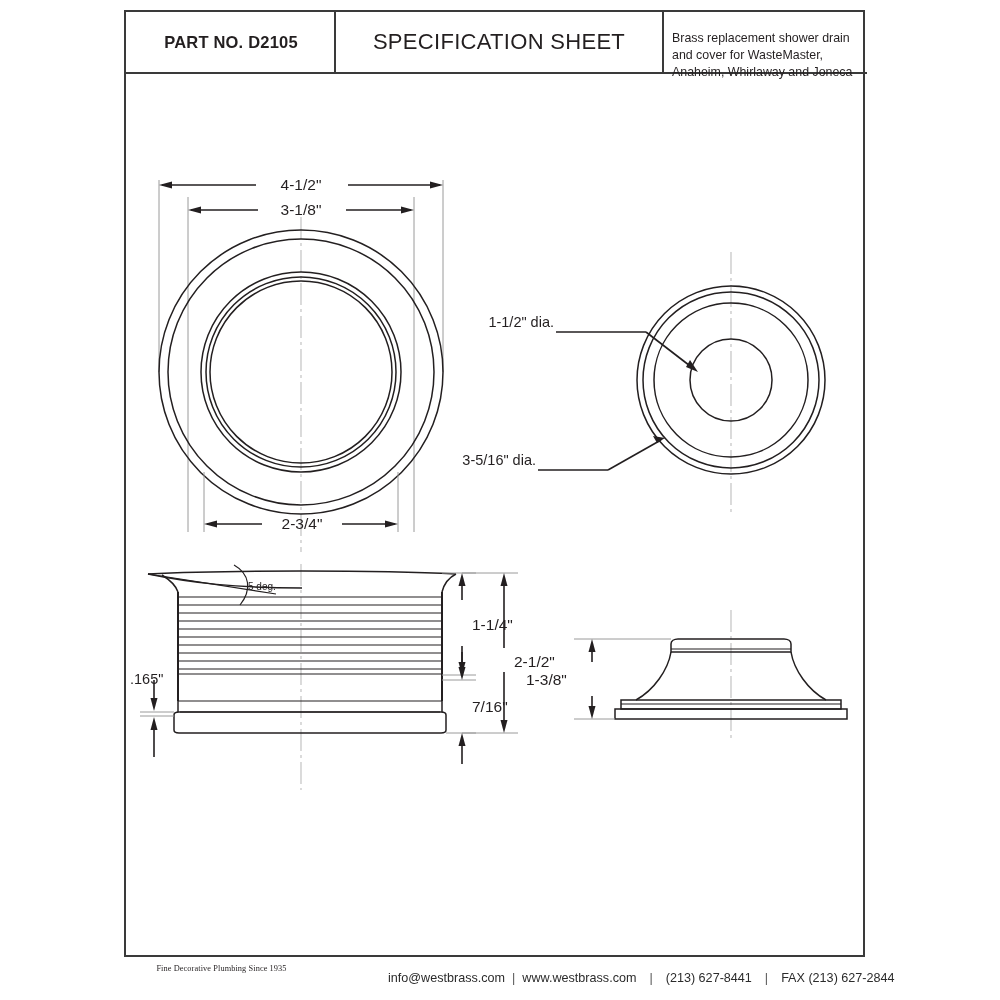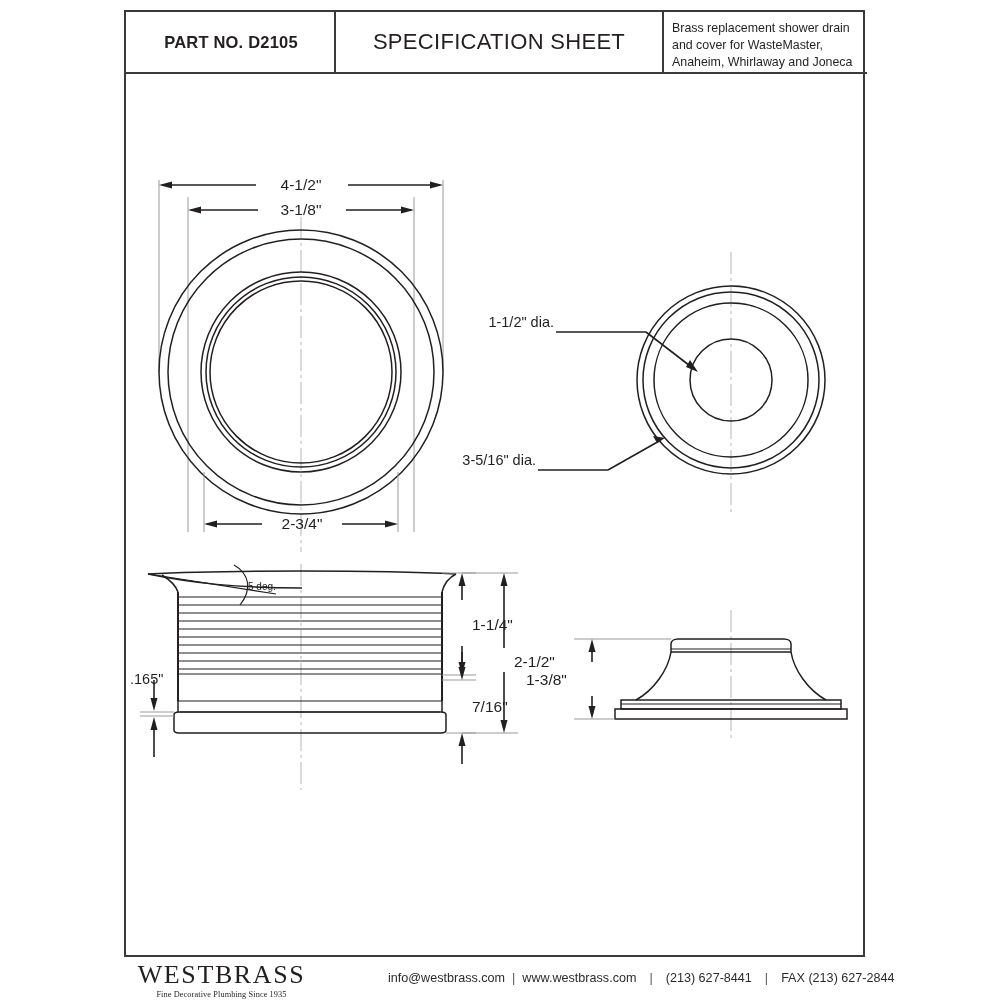--- a/index.html
+++ b/index.html
@@ -9,22 +9,22 @@
   .frame{position:absolute;left:124px;top:10px;width:741px;height:947px;
          border:2px solid #3a3a3a;box-sizing:border-box;background:#fff;}
   .tb-divider{position:absolute;top:0;width:0;border-left:2px solid #3a3a3a;height:62px;}
   .tb-bottom{position:absolute;left:0;top:60px;width:741px;border-top:2px solid #3a3a3a;}
   .tb-cell{position:absolute;top:0;height:60px;display:flex;align-items:center;
            justify-content:center;box-sizing:border-box;}
   #partno{left:2px;width:206px;}
   #partno .txt{font-size:16.5px;letter-spacing:.2px;font-weight:700;}
   #specsheet{left:210px;width:326px;}
   #specsheet .txt{font-size:22px;letter-spacing:.3px;}
-  #descr{left:538px;width:201px;align-items:center;justify-content:flex-start;
-         padding:7px 4px 0 8px;}
+  #descr{left:538px;width:201px;align-items:flex-start;justify-content:flex-start;
+         padding:18px 4px 0 8px;}
   #descr .txt{font-size:12.4px;line-height:1.36;display:block;text-align:left;}
   .footer{position:absolute;left:124px;top:962px;width:741px;height:38px;}
   .brand{position:absolute;left:10px;top:0px;text-align:center;width:175px;}
   .brand .name{font-family:"Liberation Serif", serif;font-size:26px;letter-spacing:1.6px;
                line-height:1;color:#231f20;}
   .brand .tag{font-family:Liberation Serif, serif;font-size:8.3px;letter-spacing:.1px;
               margin-top:2px;color:#231f20;}
   .contact{position:absolute;left:240px;top:9px;width:500px;font-size:12.6px;
            color:#2b2b2b;white-space:nowrap;margin-left:24px;}
   .contact .sep{padding:0 7px;color:#555;}
@@ -230,21 +230,20 @@
           <path d="M466,707 L462.5,694 L469.5,694 Z" fill="#231f20"></path>
           <text class="dimtxt" x="400" y="673">1-3/8"</text>
         </g>
       </g>
 
     </svg>
   </div>
 
   <div class="footer">
     <div class="brand">
-      <div class="name">WESTBRASS</div>
       <div class="tag">Fine Decorative Plumbing Since 1935</div>
     </div>
     <div class="contact">
       <span>info@westbrass.com</span><span class="sep">|</span><span>www.westbrass.com</span><span class="sep2">|</span><span>(213) 627-8441</span><span class="sep2">|</span><span>FAX (213) 627-2844</span>
     </div>
   </div>
 
 </div>
 
 </body></html>

